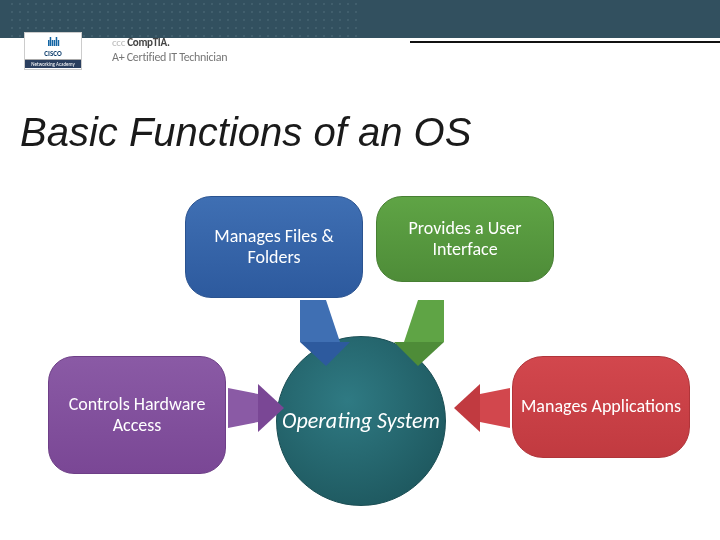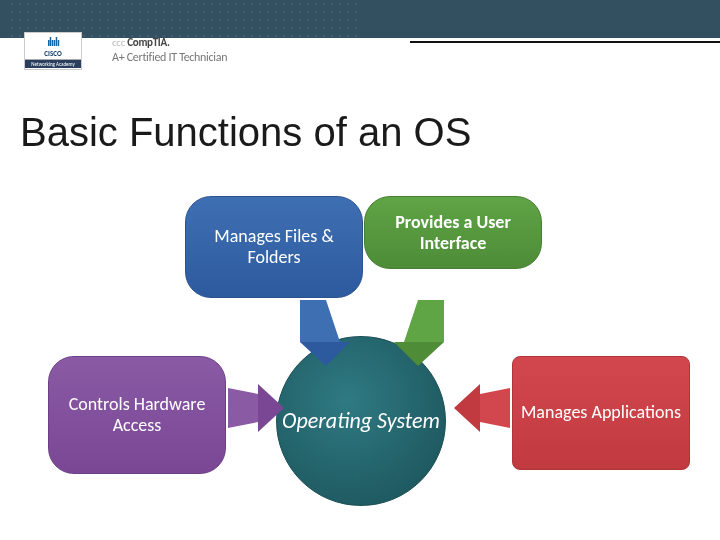--- a/index.html
+++ b/index.html
@@ -51,50 +51,51 @@
   .logo-comptia .faded { color:#bbb; font-weight:normal;margin-top:23px; }
   .logo-comptia .sub {
     display:block; font-size:12px; font-weight:normal; color:#777;
     margin-top:2px; line-height:1;
   }
 
   .slide-title {
     position: absolute; left: 20px; top: 110px;
     font-size: 40px; font-weight: 300; color: #1a1a1a;
     font-family: "Calibri Light", "Segoe UI Light", "Segoe UI", Arial, sans-serif;
+    font-style: italic;
   }
 
   .diagram {
     position: absolute; left: 0; top: 180px; width: 720px; height: 360px;
   }
 
   .bubble {
     position: absolute;
     display: flex; align-items: center; justify-content: center;
     text-align: center;
     color: #fff;
     font-size: 18px; line-height: 1.15;
     border-radius: 26px;
     box-sizing: border-box;
     font-weight: 400;
   }
 
   .b-files    { left: 185px; top: 16px;  width: 178px; height: 102px;
                 background: linear-gradient(#3f6fb3, #2d5a9e);
                 border: 1px solid #2a5390; }
-  .b-ui       { left: 364px; top: 16px;  width: 178px; height: 73px;
+  .b-ui       { left: 376px; top: 16px;  width: 178px; height: 86px;
                 background: linear-gradient(#5fa445, #4e8c38);
-                border: 1px solid #477f33; font-weight: bold; }
+                border: 1px solid #477f33; }
   .b-hw       { left: 48px;  top: 176px; width: 178px; height: 118px;
                 background: linear-gradient(#8a5aa5, #7a4795);
                 border: 1px solid #6e3f87; }
-  .b-apps     { left: 512px; top: 176px; width: 178px; height: 114px;
+  .b-apps     { left: 512px; top: 176px; width: 178px; height: 102px;
                 background: linear-gradient(#d2474d, #c13a40);
                 border: 1px solid #b0353a;
-                border-radius: 8px; }
+                border-radius: 31px; }
   .b-apps span { line-height:1.1; }
 
   .center-circle {
     position: absolute; left: 276px; top: 156px; width: 168px; height: 168px;
     border-radius: 50%;
     background: radial-gradient(circle at 42% 38%, #2f7a83, #1f5a61 75%);
     border: 1px solid #1a4d53;
     display: flex; align-items: center; justify-content: center;
     text-align: center; color: #fff;
     font-size: 22px; line-height: 1.15; font-style: italic;

